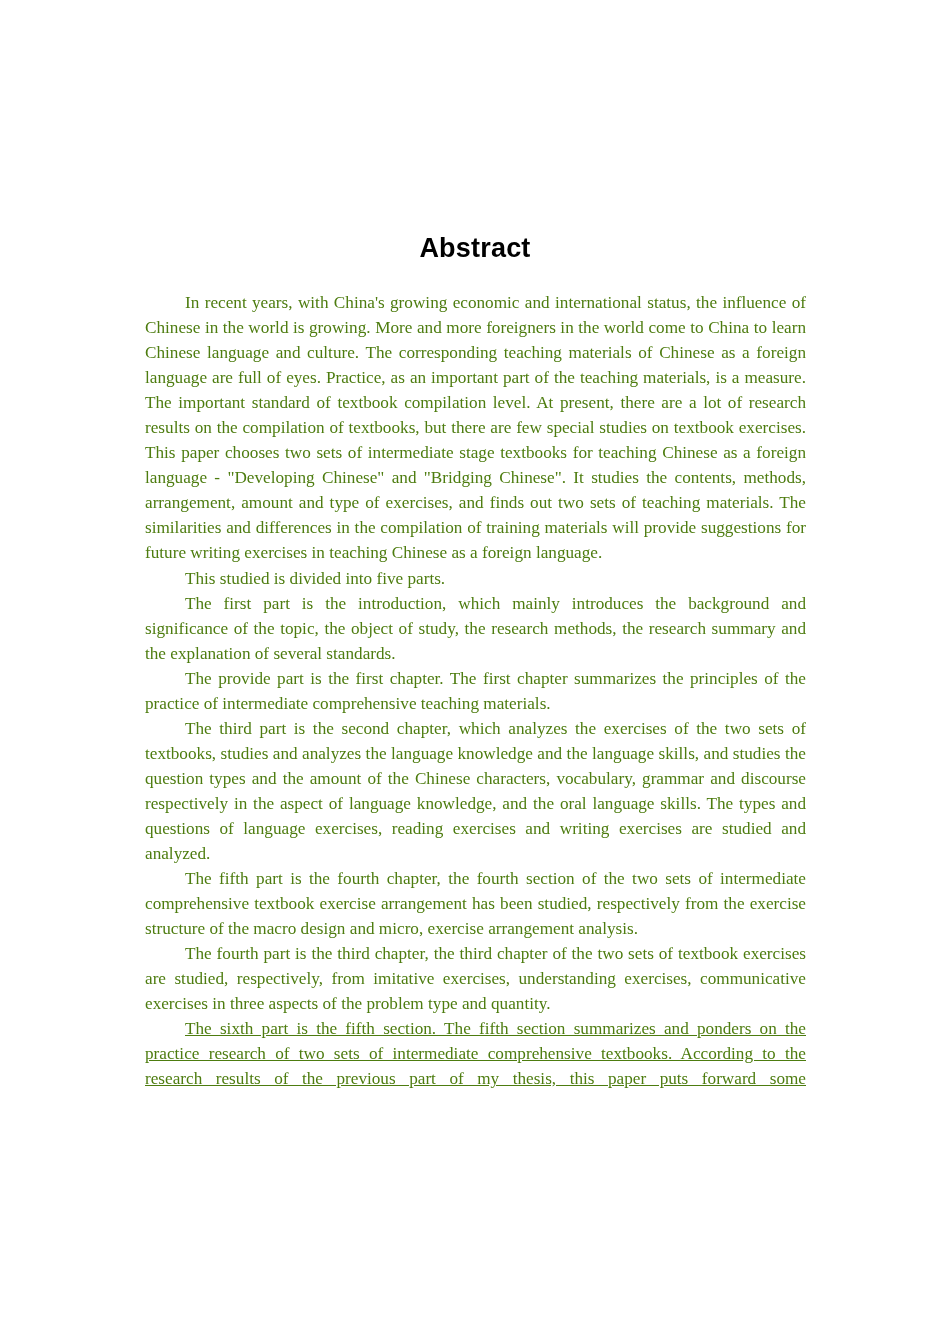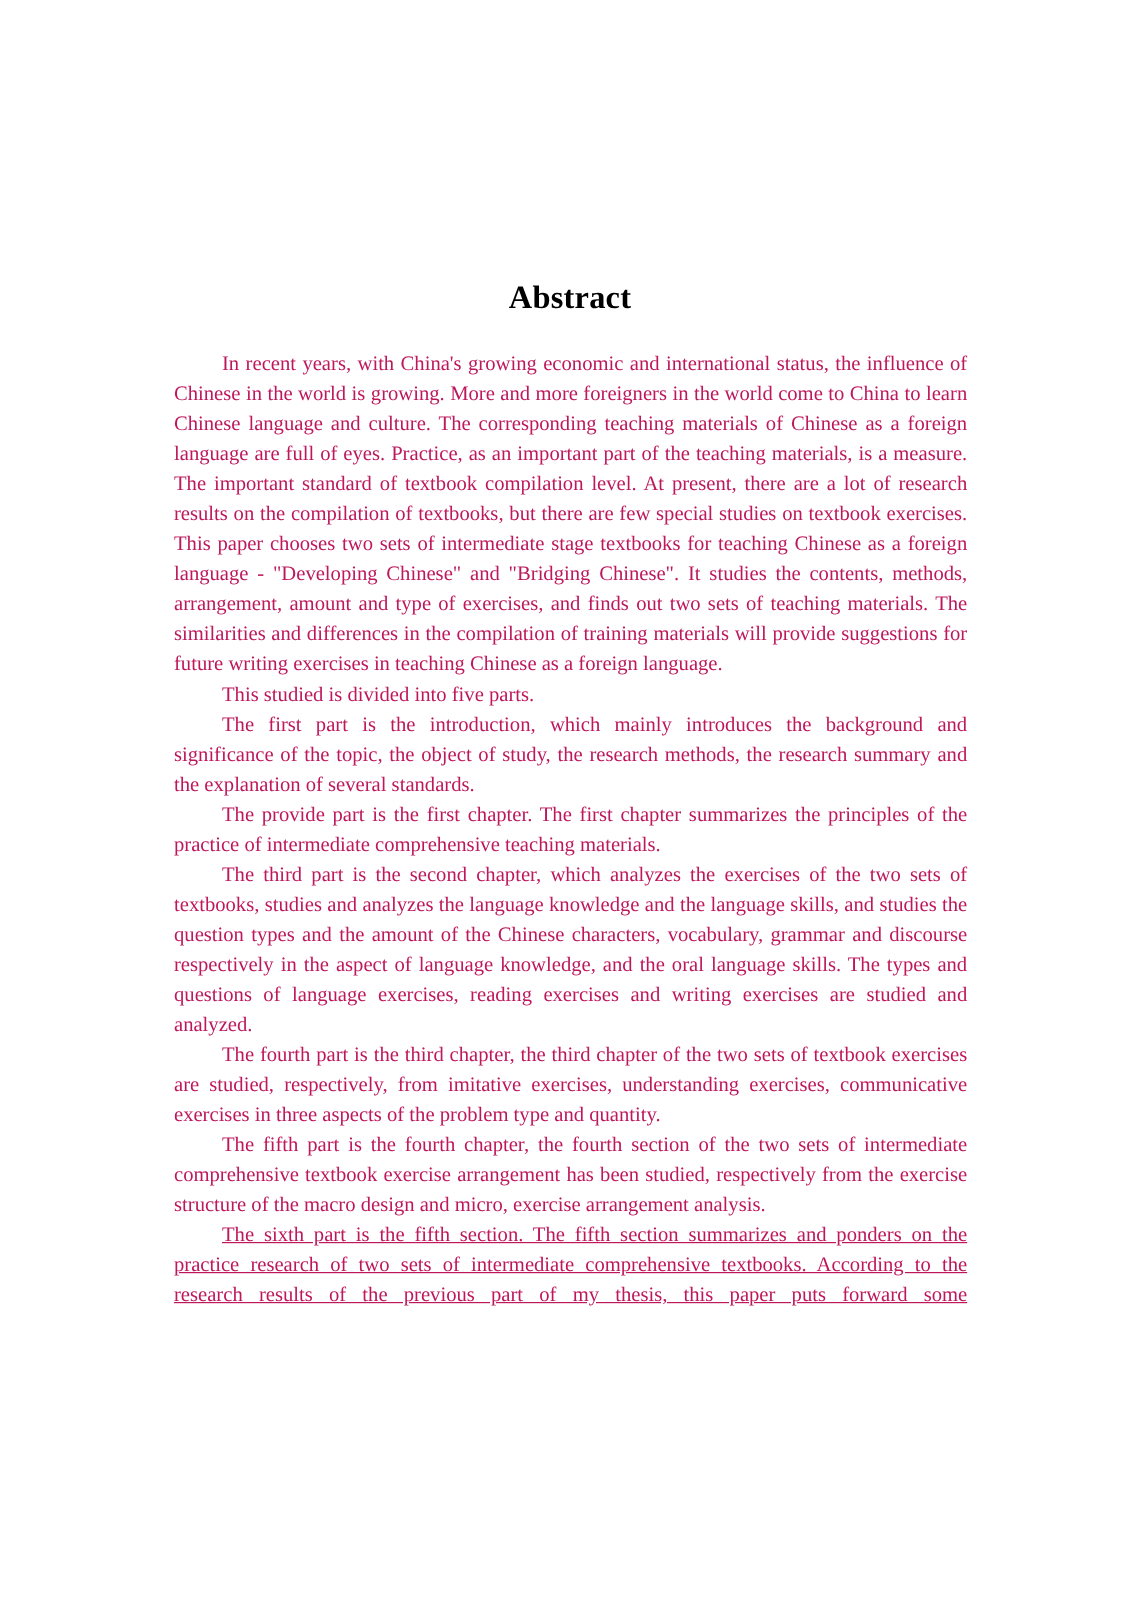--- a/index.html
+++ b/index.html
@@ -15,36 +15,36 @@
     background: #ffffff;
     overflow: hidden;
     box-sizing: border-box;
   }
   .doc-title {
     position: absolute;
     top: 214px;
     left: 0;
     width: 950px;
     text-align: center;
-    font-family: Liberation Serif, serif;
+    font-family: Liberation Sans, sans-serif;
     font-weight: bold;
     font-size: 27px;
     line-height: 32px;
     color: #000000;
     letter-spacing: 0.2px;
   }
   .body-block {
     position: absolute;
     top: 290px;
     left: 145px;
     width: 661px;
     font-family: "Liberation Serif", "DejaVu Serif", serif;
     font-size: 17.2px;
     line-height: 25.05px;
-    color: #be185d;
+    color: #4d7c0f;
     text-align: justify;
     text-justify: inter-word;
     -webkit-hyphens: none;
     hyphens: none;
   }
   .body-block p {
     margin: 0;
     padding: 0;
     text-indent: 40px;
     text-align: justify;
@@ -60,18 +60,18 @@
 <div class="page">
 
   <h1 class="doc-title">Abstract</h1>
 
   <div class="body-block">
     <p>In recent years, with China's growing economic and international status, the influence of Chinese in the world is growing. More and more foreigners in the world come to China to learn Chinese language and culture. The corresponding teaching materials of Chinese as a foreign language are full of eyes. Practice, as an important part of the teaching materials, is a measure. The important standard of textbook compilation level. At present, there are a lot of research results on the compilation of textbooks, but there are few special studies on textbook exercises. This paper chooses two sets of intermediate stage textbooks for teaching Chinese as a foreign language - "Developing Chinese" and "Bridging Chinese". It studies the contents, methods, arrangement, amount and type of exercises, and finds out two sets of teaching materials. The similarities and differences in the compilation of training materials will provide suggestions for future writing exercises in teaching Chinese as a foreign language.</p>
     <p>This studied is divided into five parts.</p>
     <p>The first part is the introduction, which mainly introduces the background and significance of the topic, the object of study, the research methods, the research summary and the explanation of several standards.</p>
     <p>The provide part is the first chapter. The first chapter summarizes the principles of the practice of intermediate comprehensive teaching materials.</p>
     <p>The third part is the second chapter, which analyzes the exercises of the two sets of textbooks, studies and analyzes the language knowledge and the language skills, and studies the question types and the amount of the Chinese characters, vocabulary, grammar and discourse respectively in the aspect of language knowledge, and the oral language skills. The types and questions of language exercises, reading exercises and writing exercises are studied and analyzed.</p>
+    <p>The fifth part is the fourth chapter, the fourth section of the two sets of intermediate comprehensive textbook exercise arrangement has been studied, respectively from the exercise structure of the macro design and micro, exercise arrangement analysis.</p>
     <p>The fourth part is the third chapter, the third chapter of the two sets of textbook exercises are studied, respectively, from imitative exercises, understanding exercises, communicative exercises in three aspects of the problem type and quantity.</p>
-    <p>The fifth part is the fourth chapter, the fourth section of the two sets of intermediate comprehensive textbook exercise arrangement has been studied, respectively from the exercise structure of the macro design and micro, exercise arrangement analysis.</p>
     <p>The sixth part is the fifth section. The fifth section summarizes and ponders on the practice research of two sets of intermediate comprehensive textbooks. According to the research results of the previous part of my thesis, this paper puts forward some</p>
   </div>
 
 </div>
 
 </body></html>

